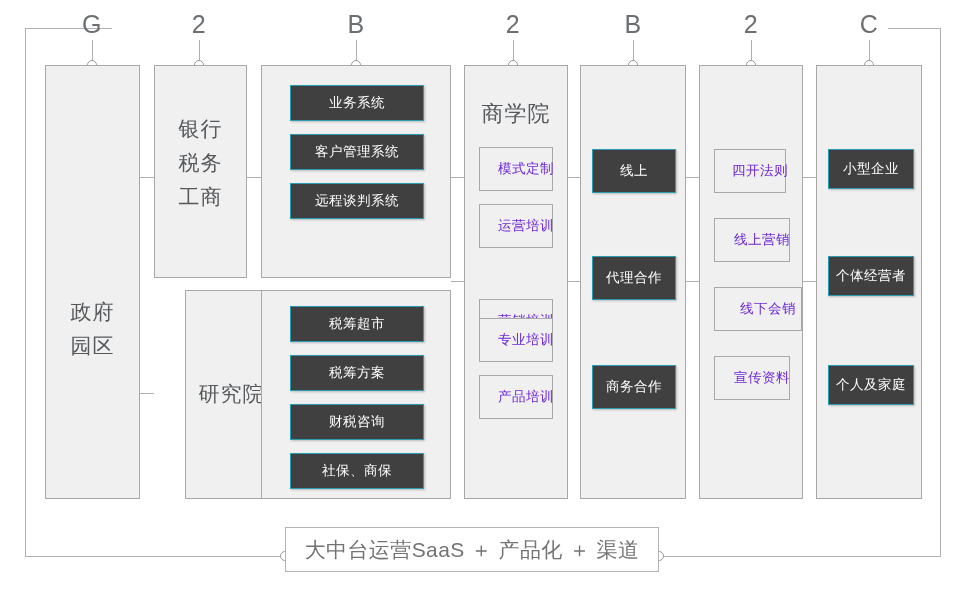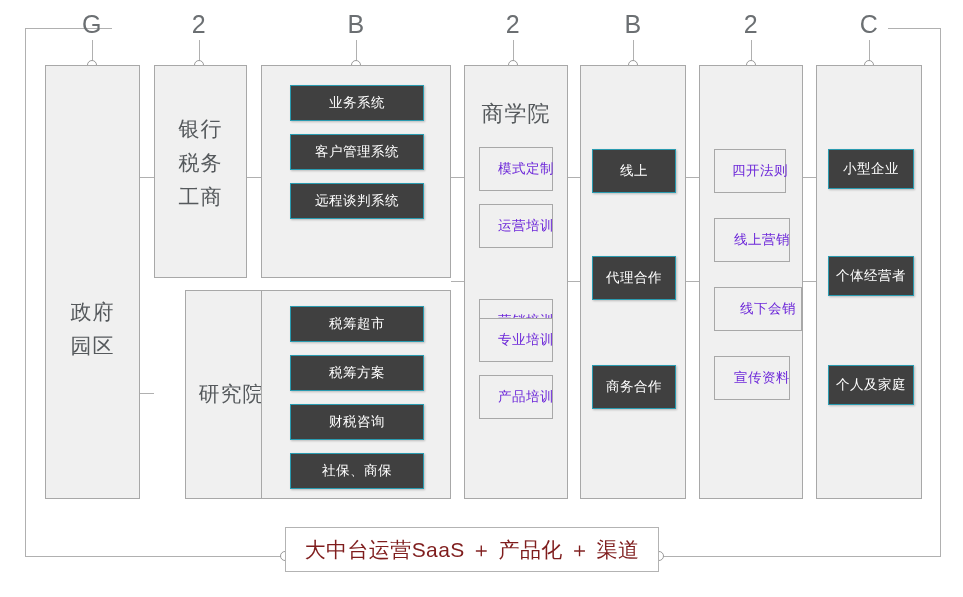--- a/index.html
+++ b/index.html
@@ -89,21 +89,21 @@
     top: 527px;
     width: 374px;
     height: 45px;
     border: 1px solid #b3b3b3;
     box-sizing: border-box;
     background: #ffffff;
     display: flex;
     align-items: center;
     justify-content: center;
     font-size: 21px;
-    color: #7f1d1d;
+    color: #737373;
     letter-spacing: 0.4px;
   }
 </style>
 </head>
 <body>
 
 <div id="stage">
 
   <svg id="outer-frame" viewBox="0 0 963 597" width="963" height="597" xmlns="http://www.w3.org/2000/svg">
     <g stroke="#b0b0b0" stroke-width="1" fill="none" shape-rendering="crispEdges">

